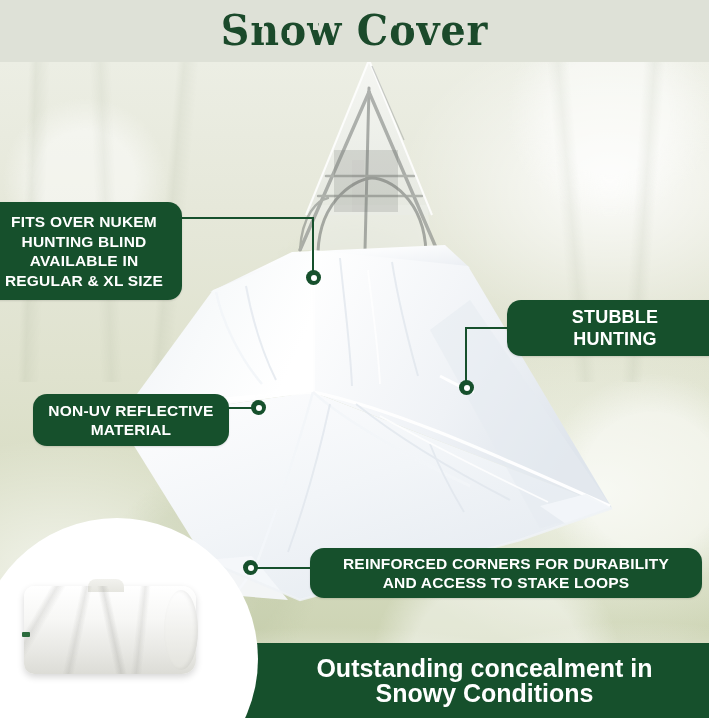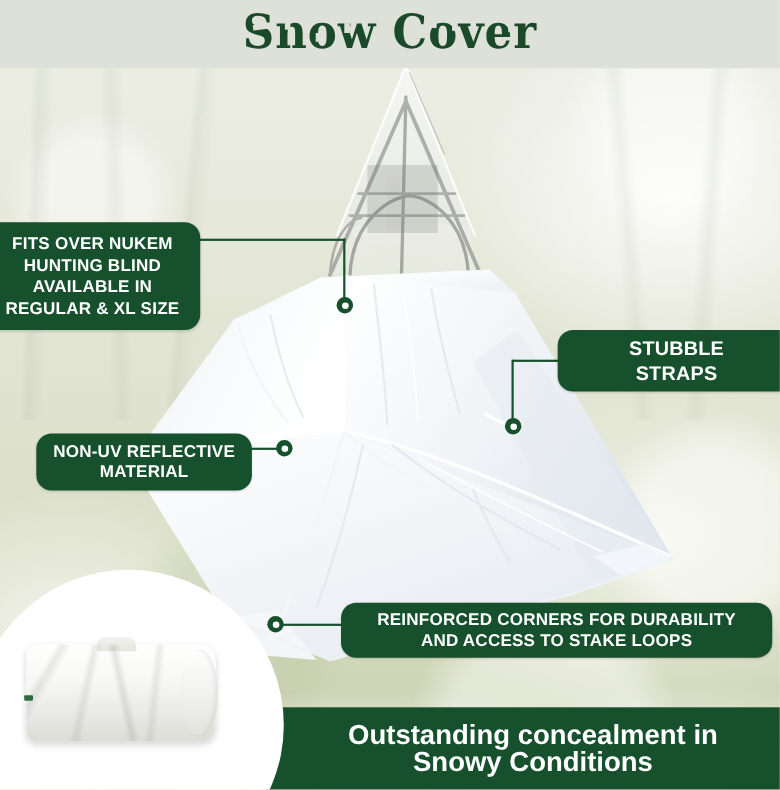--- a/index.html
+++ b/index.html
@@ -360,21 +360,21 @@
 
   <div class="callout c-fits">
     <span class="ctext">FITS OVER NUKEM
 HUNTING BLIND
 AVAILABLE IN
 REGULAR &amp; XL SIZE</span>
   </div>
 
   <div class="callout c-stubble">
     <span class="ctext">STUBBLE
-STRAPS</span>
+HUNTING</span>
   </div>
 
   <div class="callout c-reinforced">
     <span class="ctext">REINFORCED CORNERS FOR DURABILITY
 AND ACCESS TO STAKE LOOPS</span>
   </div>
 
   <div class="callout c-nonuv">
     <span class="ctext">NON-UV REFLECTIVE
 MATERIAL</span>

